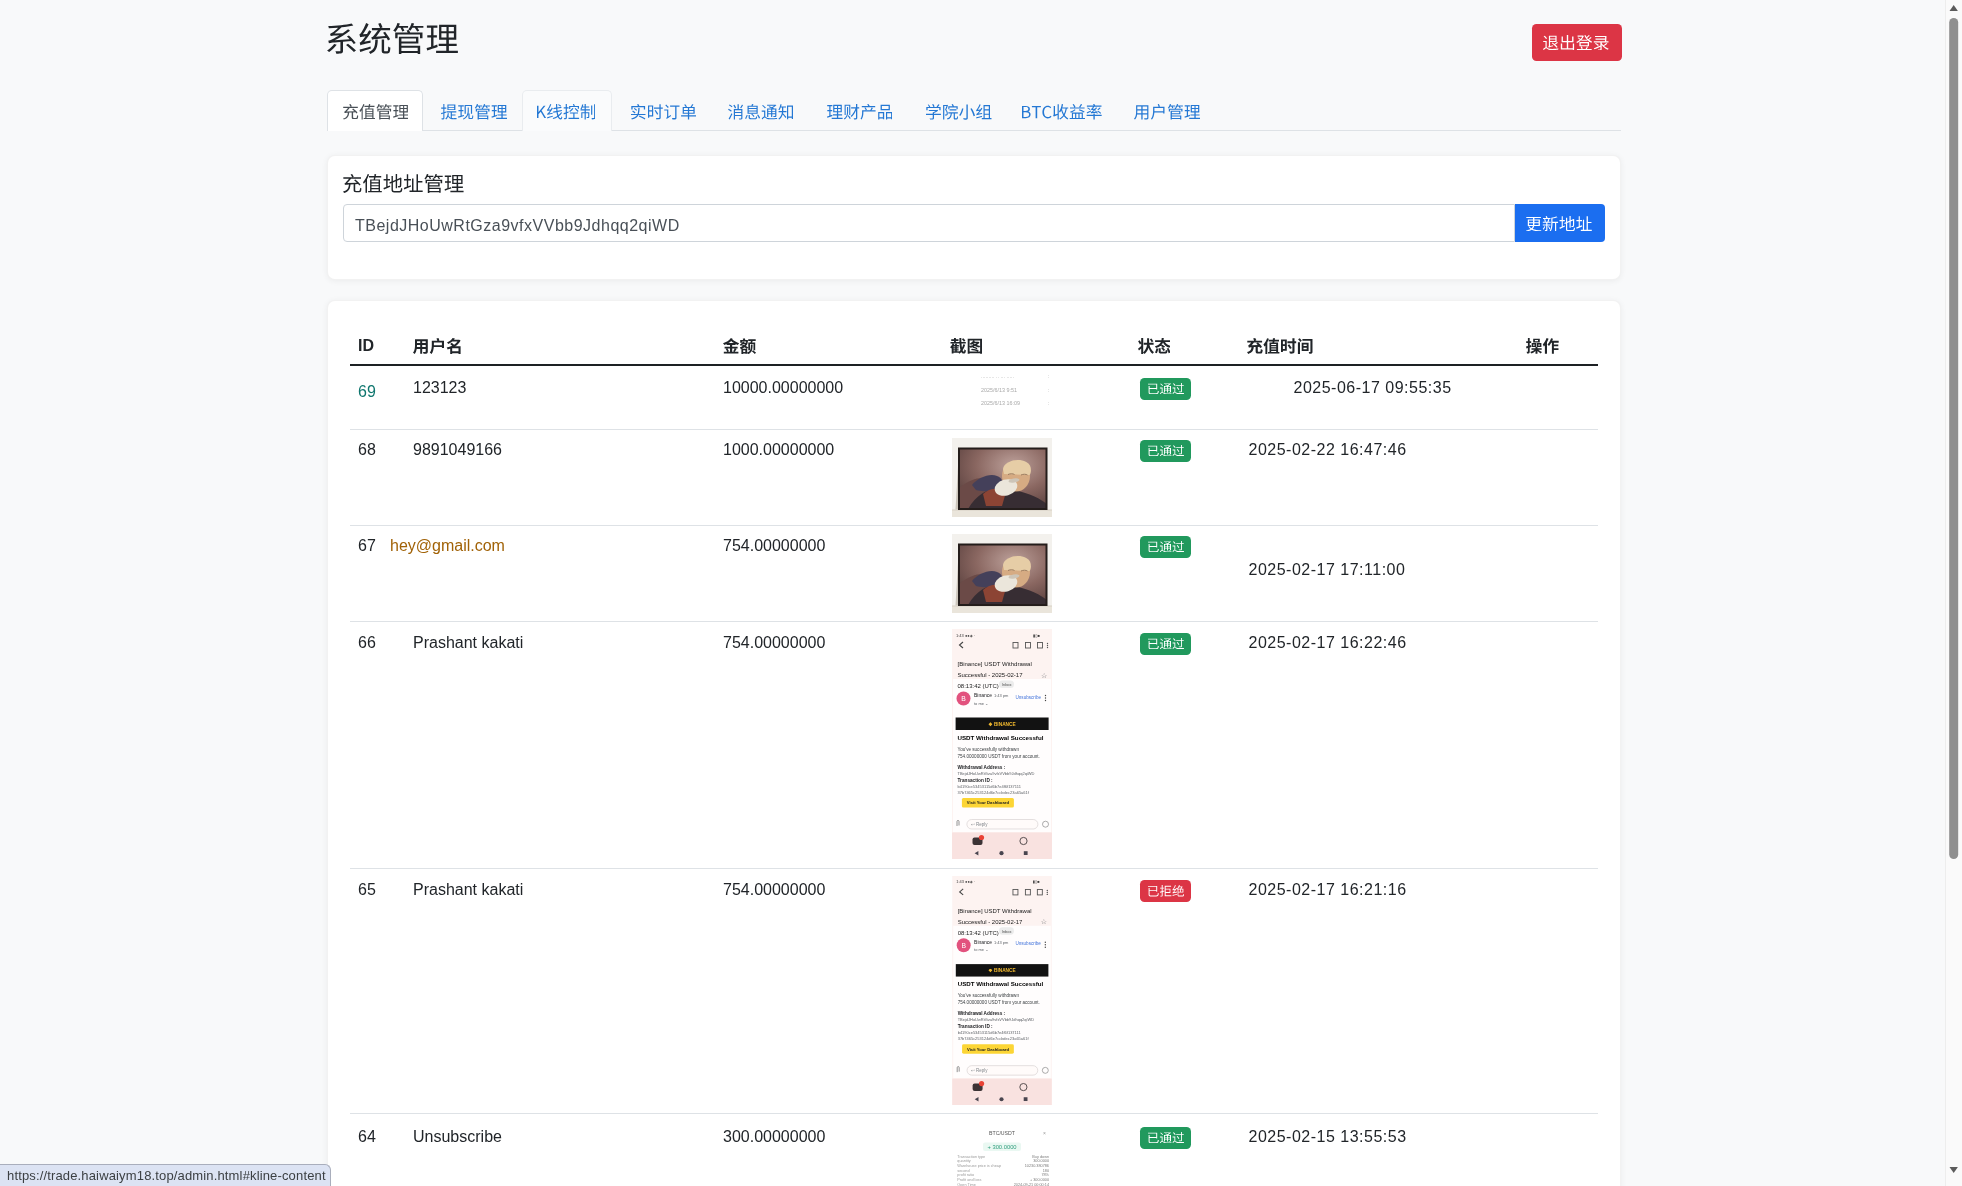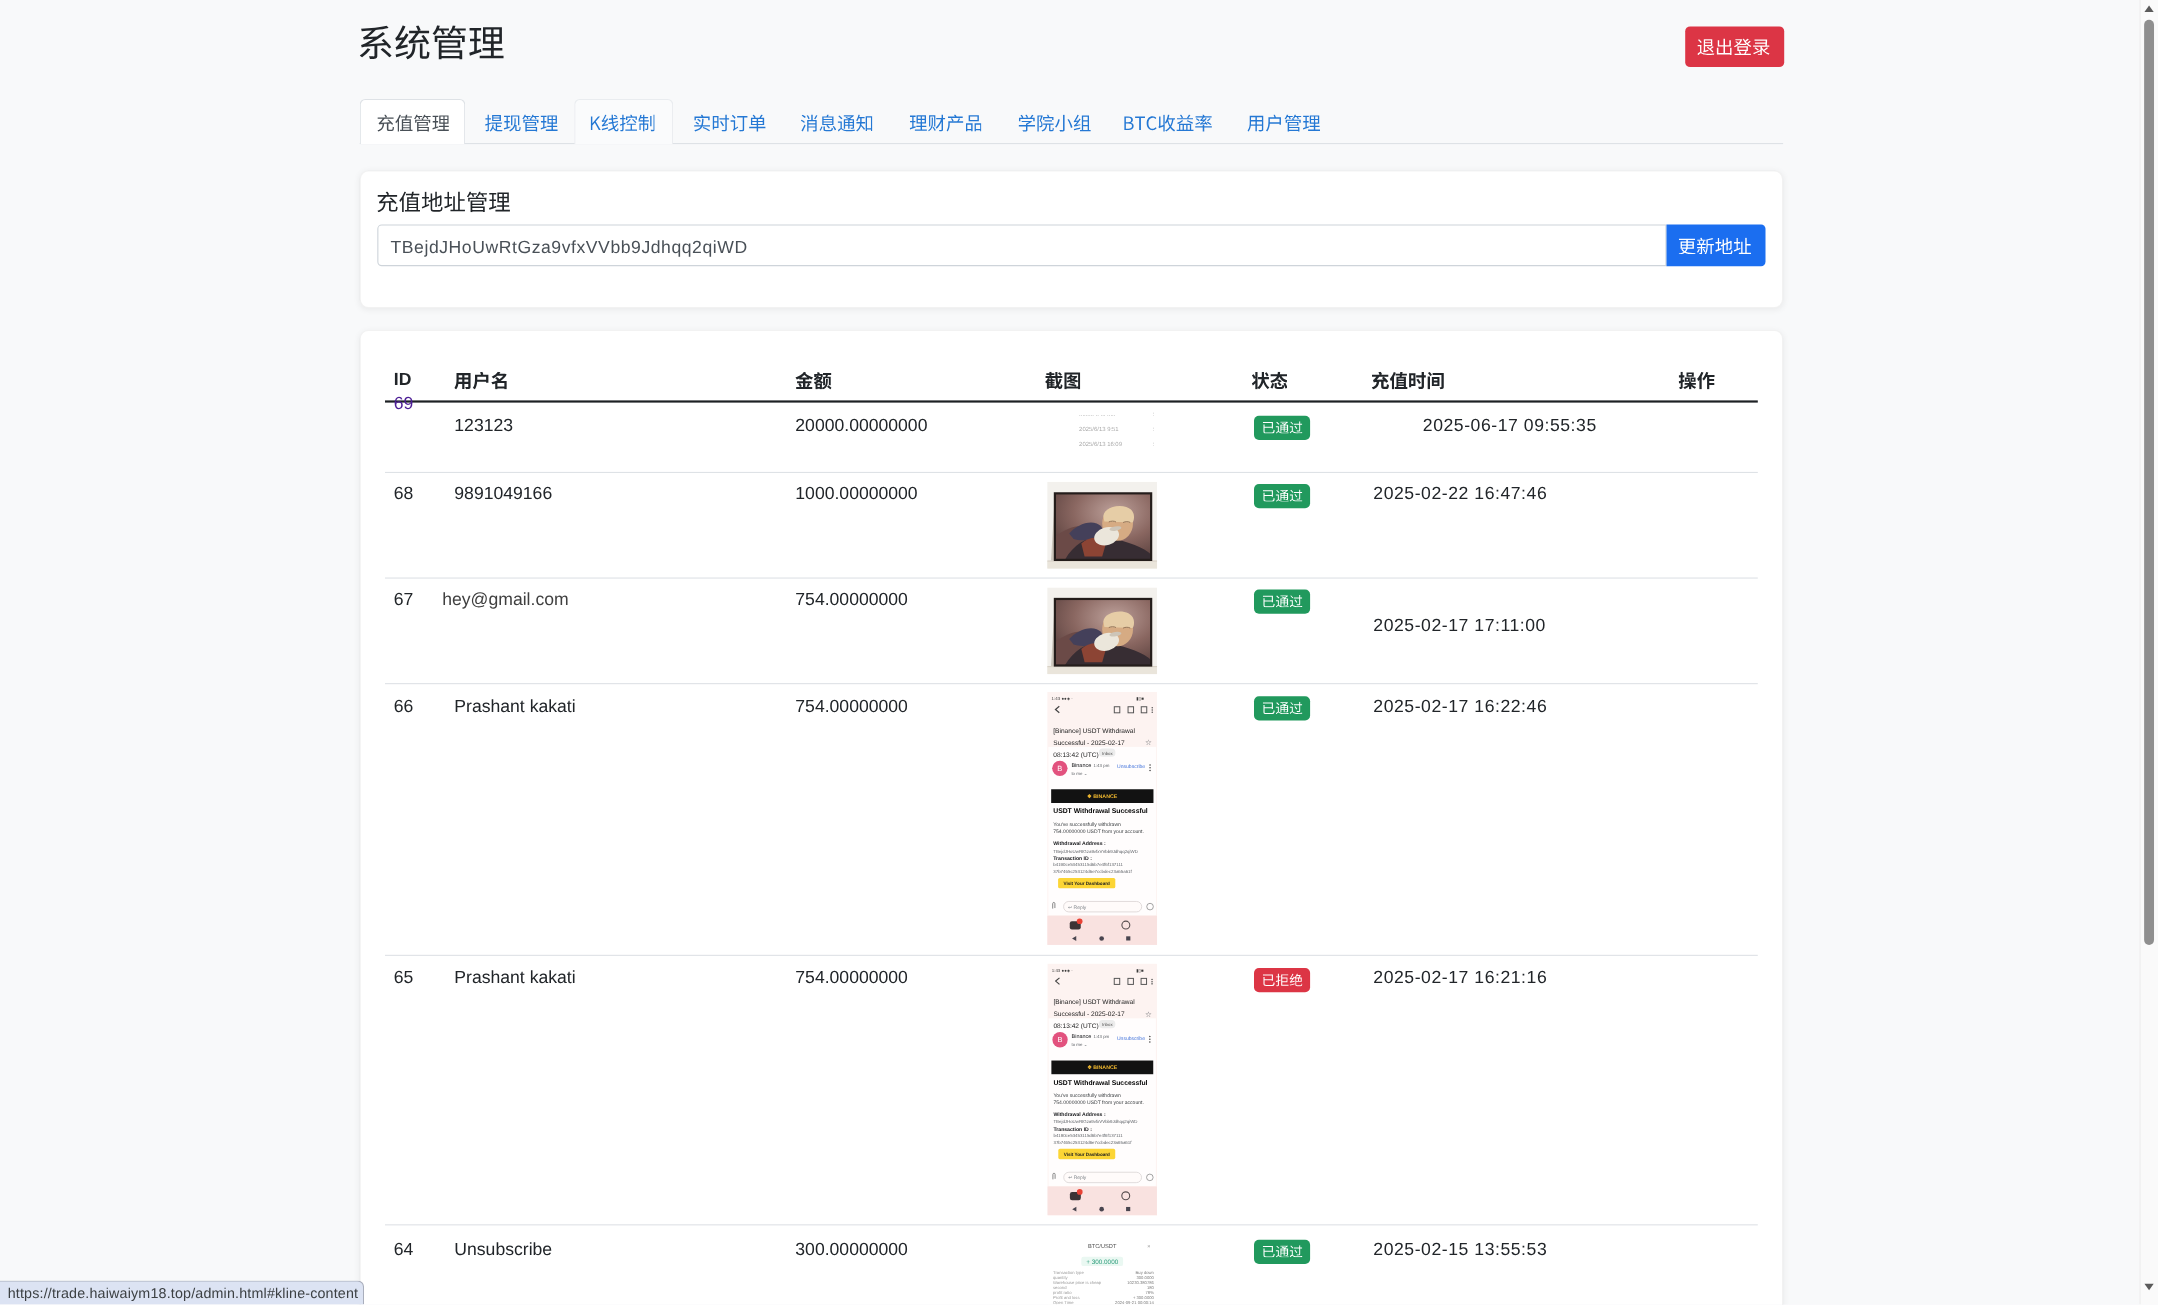--- a/index.html
+++ b/index.html
@@ -73,38 +73,38 @@
     </svg>
 <svg style="position:absolute;left:1526.3px;top:337.9px;" width="32.7" height="15.8" viewBox="0.4 -14.3 32.7 15.8">
       <path fill="#212529" d="M9.3 -12.2H12.4V-11.1H9.3ZM7.6 -13.6V-9.7H14.2V-13.6ZM7.6 -7.8H9V-6.5H7.6ZM12.8 -7.8H14.2V-6.5H12.8ZM2.3 -14.3V-11.1H0.6V-9.2H2.3V-6.2L0.4 -5.7L0.9 -3.7L2.3 -4.2V-0.7C2.3 -0.5 2.2 -0.5 2 -0.5C1.9 -0.5 1.4 -0.5 1 -0.5C1.2 0 1.4 0.8 1.5 1.3C2.4 1.3 3.1 1.3 3.5 0.9C4 0.7 4.1 0.2 4.1 -0.7V-4.9L5.7 -5.4L5.4 -7.2L4.1 -6.8V-9.2H5.6V-11.1H4.1V-14.3ZM5.9 -4.1V-2.5H9C7.9 -1.5 6.3 -0.7 4.6 -0.3C5 0.1 5.6 0.8 5.9 1.3C7.4 0.8 8.8 -0.1 9.9 -1.2V1.5H11.9V-1.2C12.8 -0.2 14 0.6 15.2 1.1C15.5 0.7 16 -0.1 16.4 -0.4C15.1 -0.8 13.7 -1.6 12.7 -2.5H16.1V-4.1H11.9V-5.2H15.8V-9.2H11.2V-5.2H10.6V-9.2H6.1V-5.2H9.9V-4.1Z M25.5 -14.1C24.7 -11.7 23.4 -9.3 21.9 -7.7C22.3 -7.4 23.1 -6.7 23.4 -6.3C24.2 -7.2 24.9 -8.3 25.6 -9.6H26.3V1.5H28.3V-2.2H32.9V-4.1H28.3V-6H32.7V-7.8H28.3V-9.6H33.1V-11.5H26.6C26.9 -12.2 27.2 -12.9 27.4 -13.6ZM21 -14.2C20.2 -11.8 18.7 -9.4 17.2 -7.9C17.5 -7.4 18.1 -6.2 18.3 -5.7C18.6 -6.1 19 -6.5 19.3 -7V1.5H21.4V-10.1C22 -11.2 22.5 -12.4 23 -13.6Z"></path>
     </svg>
 <div style="position:absolute;left:350.3px;top:363.7px;width:1247.7px;height:2.3px;background:#1d2124"></div>
 <div style="position:absolute;left:350.3px;top:429.2px;width:1247.7px;height:1px;background:#dee2e6"></div>
 <div style="position:absolute;left:350.3px;top:525.4px;width:1247.7px;height:1px;background:#dee2e6"></div>
 <div style="position:absolute;left:350.3px;top:620.9px;width:1247.7px;height:1px;background:#dee2e6"></div>
 <div style="position:absolute;left:350.3px;top:867.9px;width:1247.7px;height:1px;background:#dee2e6"></div>
 <div style="position:absolute;left:350.3px;top:1113.2px;width:1247.7px;height:1px;background:#dee2e6"></div>
-<div style="position:absolute;left:358px;top:360px;font:16px/16px 'Liberation Sans',sans-serif;color:#4c1d95;white-space:nowrap;">69</div>
+<div style="position:absolute;left:358px;top:384px;font:16px/16px 'Liberation Sans',sans-serif;color:#0f766e;white-space:nowrap;">69</div>
 <div style="position:absolute;left:413px;top:379.5px;font:16px/16px 'Liberation Sans',sans-serif;color:#212529;white-space:nowrap;">123123</div>
-<div style="position:absolute;left:723px;top:379.5px;font:16px/16px 'Liberation Sans',sans-serif;color:#212529;white-space:nowrap;">20000.00000000</div>
+<div style="position:absolute;left:723px;top:379.5px;font:16px/16px 'Liberation Sans',sans-serif;color:#212529;white-space:nowrap;">10000.00000000</div>
 <div style="position:absolute;left:1139.5px;top:378.0px;width:51px;height:21.8px;background:#21995d;border-radius:4.5px"></div>
 <svg style="position:absolute;left:1147.5px;top:382.9px;" width="36.2" height="11.4" viewBox="1.2 -10.5 36.2 11.4">
       <path fill="#fff" d="M1.2 -9.8V-8.9H9.4V-5.5H2.8V-7.6H1.8V-1.3C1.8 0.3 2.5 0.7 4.5 0.7C5 0.7 8.8 0.7 9.3 0.7C11.3 0.7 11.8 -0 12 -2.4C11.7 -2.4 11.3 -2.6 11 -2.7C10.9 -0.7 10.6 -0.3 9.3 -0.3C8.4 -0.3 5.1 -0.3 4.5 -0.3C3.1 -0.3 2.8 -0.5 2.8 -1.3V-4.6H9.4V-4H10.4V-9.8Z M13.4 -9.5C14.2 -8.9 15.1 -8 15.6 -7.4L16.3 -8C15.8 -8.6 14.8 -9.5 14.1 -10.1ZM15.8 -5.9H13.1V-5H14.9V-1.4C14.4 -1.2 13.7 -0.6 13.1 0.1L13.7 0.9C14.3 0 14.9 -0.7 15.4 -0.7C15.7 -0.7 16.1 -0.3 16.6 0C17.5 0.6 18.5 0.7 20.1 0.7C21.5 0.7 23.7 0.7 24.5 0.6C24.6 0.3 24.7 -0.1 24.8 -0.3C23.5 -0.2 21.6 -0.1 20.1 -0.1C18.7 -0.1 17.6 -0.2 16.8 -0.7C16.4 -1 16.1 -1.2 15.8 -1.4ZM17.2 -10.1V-9.4H22.5C22 -9 21.4 -8.6 20.7 -8.3C20.1 -8.6 19.5 -8.8 18.9 -9L18.3 -8.5C19.1 -8.2 20 -7.8 20.8 -7.4H17.2V-0.9H18.1V-3H20.2V-0.9H21.1V-3H23.2V-1.8C23.2 -1.7 23.2 -1.6 23 -1.6C22.9 -1.6 22.4 -1.6 21.7 -1.6C21.9 -1.4 22 -1.1 22 -0.9C22.9 -0.9 23.4 -0.9 23.7 -1C24.1 -1.1 24.2 -1.4 24.2 -1.8V-7.4H22.5C22.3 -7.6 21.9 -7.7 21.6 -7.9C22.5 -8.4 23.5 -9.1 24.2 -9.7L23.6 -10.2L23.4 -10.1ZM23.2 -6.7V-5.6H21.1V-6.7ZM18.1 -4.9H20.2V-3.7H18.1ZM18.1 -5.6V-6.7H20.2V-5.6ZM23.2 -4.9V-3.7H21.1V-4.9Z M26.2 -9.8C26.9 -9.1 27.7 -8.2 28.1 -7.6L28.9 -8.1C28.5 -8.7 27.6 -9.6 26.9 -10.2ZM30 -6C30.6 -5.2 31.4 -4.1 31.8 -3.5L32.6 -3.9C32.2 -4.6 31.4 -5.7 30.8 -6.4ZM28.5 -5.9H25.8V-5H27.6V-1.7C27 -1.5 26.3 -0.9 25.7 -0.2L26.3 0.7C27 -0.2 27.6 -0.9 28 -0.9C28.3 -0.9 28.7 -0.5 29.2 -0.1C30.1 0.4 31.2 0.5 32.7 0.5C33.9 0.5 36.2 0.5 37.1 0.4C37.1 0.1 37.2 -0.3 37.3 -0.6C36.1 -0.5 34.2 -0.4 32.7 -0.4C31.3 -0.4 30.3 -0.5 29.4 -1C29 -1.2 28.7 -1.5 28.5 -1.6ZM34.3 -10.5V-8.3H29.4V-7.4H34.3V-2.4C34.3 -2.2 34.2 -2.1 33.9 -2.1C33.7 -2.1 32.8 -2.1 31.9 -2.1C32 -1.9 32.2 -1.4 32.2 -1.2C33.4 -1.2 34.2 -1.2 34.6 -1.3C35.1 -1.5 35.2 -1.8 35.2 -2.4V-7.4H37V-8.3H35.2V-10.5Z"></path>
     </svg>
 <div style="position:absolute;left:1248.5px;top:379.5px;font:16px/16px 'Liberation Sans',sans-serif;color:#212529;white-space:nowrap;letter-spacing:0.5px;margin-left:45px;">2025-06-17 09:55:35</div>
 <div style="position:absolute;left:358px;top:441.7px;font:16px/16px 'Liberation Sans',sans-serif;color:#212529;white-space:nowrap;">68</div>
 <div style="position:absolute;left:413px;top:441.7px;font:16px/16px 'Liberation Sans',sans-serif;color:#212529;white-space:nowrap;">9891049166</div>
 <div style="position:absolute;left:723px;top:441.7px;font:16px/16px 'Liberation Sans',sans-serif;color:#212529;white-space:nowrap;">1000.00000000</div>
 <div style="position:absolute;left:1139.5px;top:440.2px;width:51px;height:21.8px;background:#21995d;border-radius:4.5px"></div>
 <svg style="position:absolute;left:1147.5px;top:445.1px;" width="36.2" height="11.4" viewBox="1.2 -10.5 36.2 11.4">
       <path fill="#fff" d="M1.2 -9.8V-8.9H9.4V-5.5H2.8V-7.6H1.8V-1.3C1.8 0.3 2.5 0.7 4.5 0.7C5 0.7 8.8 0.7 9.3 0.7C11.3 0.7 11.8 -0 12 -2.4C11.7 -2.4 11.3 -2.6 11 -2.7C10.9 -0.7 10.6 -0.3 9.3 -0.3C8.4 -0.3 5.1 -0.3 4.5 -0.3C3.1 -0.3 2.8 -0.5 2.8 -1.3V-4.6H9.4V-4H10.4V-9.8Z M13.4 -9.5C14.2 -8.9 15.1 -8 15.6 -7.4L16.3 -8C15.8 -8.6 14.8 -9.5 14.1 -10.1ZM15.8 -5.9H13.1V-5H14.9V-1.4C14.4 -1.2 13.7 -0.6 13.1 0.1L13.7 0.9C14.3 0 14.9 -0.7 15.4 -0.7C15.7 -0.7 16.1 -0.3 16.6 0C17.5 0.6 18.5 0.7 20.1 0.7C21.5 0.7 23.7 0.7 24.5 0.6C24.6 0.3 24.7 -0.1 24.8 -0.3C23.5 -0.2 21.6 -0.1 20.1 -0.1C18.7 -0.1 17.6 -0.2 16.8 -0.7C16.4 -1 16.1 -1.2 15.8 -1.4ZM17.2 -10.1V-9.4H22.5C22 -9 21.4 -8.6 20.7 -8.3C20.1 -8.6 19.5 -8.8 18.9 -9L18.3 -8.5C19.1 -8.2 20 -7.8 20.8 -7.4H17.2V-0.9H18.1V-3H20.2V-0.9H21.1V-3H23.2V-1.8C23.2 -1.7 23.2 -1.6 23 -1.6C22.9 -1.6 22.4 -1.6 21.7 -1.6C21.9 -1.4 22 -1.1 22 -0.9C22.9 -0.9 23.4 -0.9 23.7 -1C24.1 -1.1 24.2 -1.4 24.2 -1.8V-7.4H22.5C22.3 -7.6 21.9 -7.7 21.6 -7.9C22.5 -8.4 23.5 -9.1 24.2 -9.7L23.6 -10.2L23.4 -10.1ZM23.2 -6.7V-5.6H21.1V-6.7ZM18.1 -4.9H20.2V-3.7H18.1ZM18.1 -5.6V-6.7H20.2V-5.6ZM23.2 -4.9V-3.7H21.1V-4.9Z M26.2 -9.8C26.9 -9.1 27.7 -8.2 28.1 -7.6L28.9 -8.1C28.5 -8.7 27.6 -9.6 26.9 -10.2ZM30 -6C30.6 -5.2 31.4 -4.1 31.8 -3.5L32.6 -3.9C32.2 -4.6 31.4 -5.7 30.8 -6.4ZM28.5 -5.9H25.8V-5H27.6V-1.7C27 -1.5 26.3 -0.9 25.7 -0.2L26.3 0.7C27 -0.2 27.6 -0.9 28 -0.9C28.3 -0.9 28.7 -0.5 29.2 -0.1C30.1 0.4 31.2 0.5 32.7 0.5C33.9 0.5 36.2 0.5 37.1 0.4C37.1 0.1 37.2 -0.3 37.3 -0.6C36.1 -0.5 34.2 -0.4 32.7 -0.4C31.3 -0.4 30.3 -0.5 29.4 -1C29 -1.2 28.7 -1.5 28.5 -1.6ZM34.3 -10.5V-8.3H29.4V-7.4H34.3V-2.4C34.3 -2.2 34.2 -2.1 33.9 -2.1C33.7 -2.1 32.8 -2.1 31.9 -2.1C32 -1.9 32.2 -1.4 32.2 -1.2C33.4 -1.2 34.2 -1.2 34.6 -1.3C35.1 -1.5 35.2 -1.8 35.2 -2.4V-7.4H37V-8.3H35.2V-10.5Z"></path>
     </svg>
 <div style="position:absolute;left:1248.5px;top:441.7px;font:16px/16px 'Liberation Sans',sans-serif;color:#212529;white-space:nowrap;letter-spacing:0.5px;">2025-02-22 16:47:46</div>
 <div style="position:absolute;left:358px;top:537.7px;font:16px/16px 'Liberation Sans',sans-serif;color:#212529;white-space:nowrap;">67</div>
-<div style="position:absolute;left:402px;top:537.7px;font:16px/16px 'Liberation Sans',sans-serif;color:#404040;white-space:nowrap;">hey@gmail.com</div>
+<div style="position:absolute;left:390px;top:537.7px;font:16px/16px 'Liberation Sans',sans-serif;color:#a16207;white-space:nowrap;">hey@gmail.com</div>
 <div style="position:absolute;left:723px;top:537.7px;font:16px/16px 'Liberation Sans',sans-serif;color:#212529;white-space:nowrap;">754.00000000</div>
 <div style="position:absolute;left:1139.5px;top:536.2px;width:51px;height:21.8px;background:#21995d;border-radius:4.5px"></div>
 <svg style="position:absolute;left:1147.5px;top:541.1px;" width="36.2" height="11.4" viewBox="1.2 -10.5 36.2 11.4">
       <path fill="#fff" d="M1.2 -9.8V-8.9H9.4V-5.5H2.8V-7.6H1.8V-1.3C1.8 0.3 2.5 0.7 4.5 0.7C5 0.7 8.8 0.7 9.3 0.7C11.3 0.7 11.8 -0 12 -2.4C11.7 -2.4 11.3 -2.6 11 -2.7C10.9 -0.7 10.6 -0.3 9.3 -0.3C8.4 -0.3 5.1 -0.3 4.5 -0.3C3.1 -0.3 2.8 -0.5 2.8 -1.3V-4.6H9.4V-4H10.4V-9.8Z M13.4 -9.5C14.2 -8.9 15.1 -8 15.6 -7.4L16.3 -8C15.8 -8.6 14.8 -9.5 14.1 -10.1ZM15.8 -5.9H13.1V-5H14.9V-1.4C14.4 -1.2 13.7 -0.6 13.1 0.1L13.7 0.9C14.3 0 14.9 -0.7 15.4 -0.7C15.7 -0.7 16.1 -0.3 16.6 0C17.5 0.6 18.5 0.7 20.1 0.7C21.5 0.7 23.7 0.7 24.5 0.6C24.6 0.3 24.7 -0.1 24.8 -0.3C23.5 -0.2 21.6 -0.1 20.1 -0.1C18.7 -0.1 17.6 -0.2 16.8 -0.7C16.4 -1 16.1 -1.2 15.8 -1.4ZM17.2 -10.1V-9.4H22.5C22 -9 21.4 -8.6 20.7 -8.3C20.1 -8.6 19.5 -8.8 18.9 -9L18.3 -8.5C19.1 -8.2 20 -7.8 20.8 -7.4H17.2V-0.9H18.1V-3H20.2V-0.9H21.1V-3H23.2V-1.8C23.2 -1.7 23.2 -1.6 23 -1.6C22.9 -1.6 22.4 -1.6 21.7 -1.6C21.9 -1.4 22 -1.1 22 -0.9C22.9 -0.9 23.4 -0.9 23.7 -1C24.1 -1.1 24.2 -1.4 24.2 -1.8V-7.4H22.5C22.3 -7.6 21.9 -7.7 21.6 -7.9C22.5 -8.4 23.5 -9.1 24.2 -9.7L23.6 -10.2L23.4 -10.1ZM23.2 -6.7V-5.6H21.1V-6.7ZM18.1 -4.9H20.2V-3.7H18.1ZM18.1 -5.6V-6.7H20.2V-5.6ZM23.2 -4.9V-3.7H21.1V-4.9Z M26.2 -9.8C26.9 -9.1 27.7 -8.2 28.1 -7.6L28.9 -8.1C28.5 -8.7 27.6 -9.6 26.9 -10.2ZM30 -6C30.6 -5.2 31.4 -4.1 31.8 -3.5L32.6 -3.9C32.2 -4.6 31.4 -5.7 30.8 -6.4ZM28.5 -5.9H25.8V-5H27.6V-1.7C27 -1.5 26.3 -0.9 25.7 -0.2L26.3 0.7C27 -0.2 27.6 -0.9 28 -0.9C28.3 -0.9 28.7 -0.5 29.2 -0.1C30.1 0.4 31.2 0.5 32.7 0.5C33.9 0.5 36.2 0.5 37.1 0.4C37.1 0.1 37.2 -0.3 37.3 -0.6C36.1 -0.5 34.2 -0.4 32.7 -0.4C31.3 -0.4 30.3 -0.5 29.4 -1C29 -1.2 28.7 -1.5 28.5 -1.6ZM34.3 -10.5V-8.3H29.4V-7.4H34.3V-2.4C34.3 -2.2 34.2 -2.1 33.9 -2.1C33.7 -2.1 32.8 -2.1 31.9 -2.1C32 -1.9 32.2 -1.4 32.2 -1.2C33.4 -1.2 34.2 -1.2 34.6 -1.3C35.1 -1.5 35.2 -1.8 35.2 -2.4V-7.4H37V-8.3H35.2V-10.5Z"></path>
     </svg>
 <div style="position:absolute;left:1248.5px;top:537.7px;font:16px/16px 'Liberation Sans',sans-serif;color:#212529;white-space:nowrap;letter-spacing:0.5px;margin-top:24px;">2025-02-17 17:11:00</div>
 <div style="position:absolute;left:358px;top:634.5px;font:16px/16px 'Liberation Sans',sans-serif;color:#212529;white-space:nowrap;">66</div>
 <div style="position:absolute;left:413px;top:634.5px;font:16px/16px 'Liberation Sans',sans-serif;color:#212529;white-space:nowrap;">Prashant kakati</div>
 <div style="position:absolute;left:723px;top:634.5px;font:16px/16px 'Liberation Sans',sans-serif;color:#212529;white-space:nowrap;">754.00000000</div>
 <div style="position:absolute;left:1139.5px;top:633.0px;width:51px;height:21.8px;background:#21995d;border-radius:4.5px"></div>

